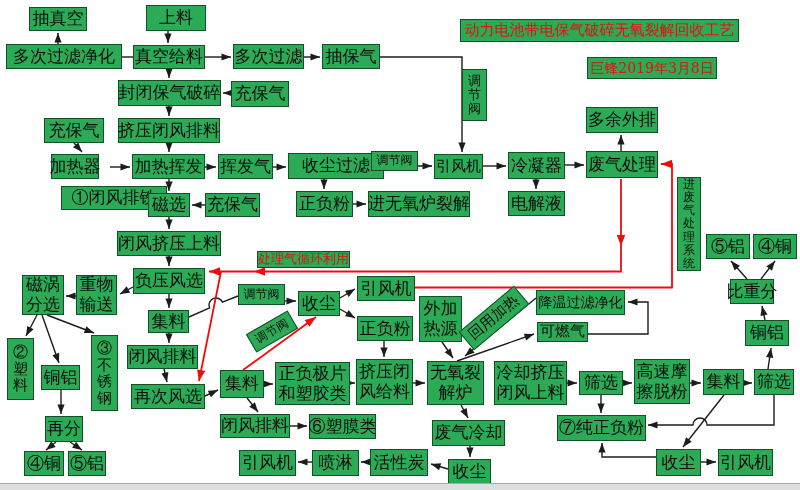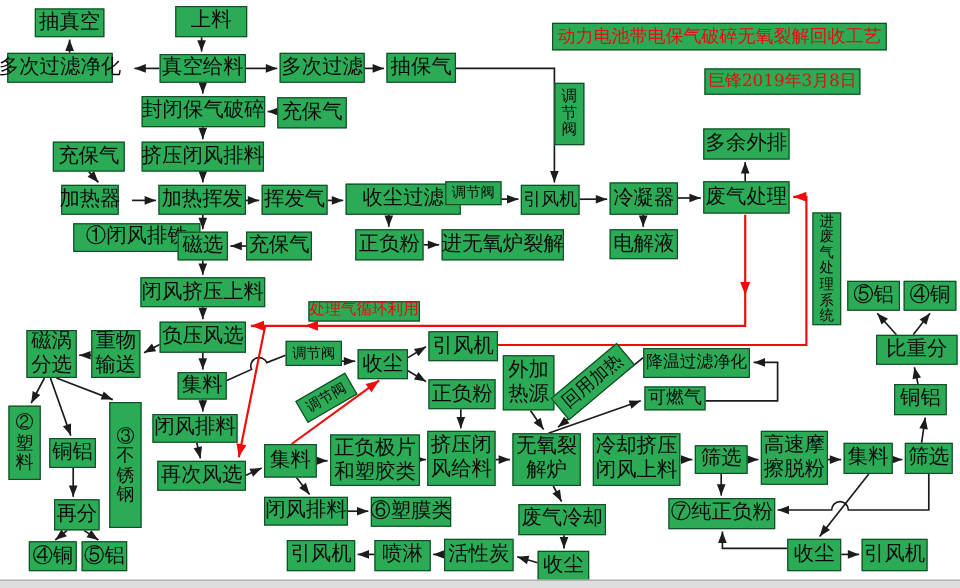--- a/index.html
+++ b/index.html
@@ -321,21 +321,21 @@
       <g>
         <path d="M243,370 L316,317" fill="none" stroke="#f00c0c" stroke-width="1.8"></path>
         <polygon points="316,317 309.56618511694865,326.86133997236817 304.6310810750216,320.0639325183932" fill="#f00c0c"></polygon>
       </g>
     </svg>
   <div id="nodes">
       <div class="node red-text f15" style="left: 460px; top: 19px; width: 279px; height: 23px;">动力电池带电保气破碎无氧裂解回收工艺</div>
       <div class="node red-text f14" style="left: 587px; top: 57px; width: 130px; height: 22px;">巨锋2019年3月8日</div>
       <div class="node" style="left: 29px; top: 7px; width: 58px; height: 24px;">抽真空</div>
       <div class="node" style="left: 146px; top: 5px; width: 60px; height: 26px;">上料</div>
-      <div class="node" style="left: 6px; top: 44px; width: 88px; height: 25px; text-align: right;">多次过滤净化</div>
+      <div class="node" style="left: 6px; top: 44px; width: 116px; height: 25px; text-align: right;">多次过滤净化</div>
       <div class="node" style="left: 133px; top: 45px; width: 72px; height: 24px;">真空给料</div>
       <div class="node" style="left: 233px; top: 44px; width: 71px; height: 25px;">多次过滤</div>
       <div class="node" style="left: 322px; top: 44px; width: 58px; height: 25px;">抽保气</div>
       <div class="node" style="left: 118px; top: 80px; width: 103px; height: 26px;">封闭保气破碎</div>
       <div class="node" style="left: 231px; top: 81px; width: 58px; height: 26px;">充保气</div>
       <div class="node" style="left: 44px; top: 118px; width: 60px; height: 25px;">充保气</div>
       <div class="node" style="left: 118px; top: 118px; width: 102px; height: 25px;">挤压闭风排料</div>
       <div class="node" style="left: 51px; top: 154px; width: 48px; height: 25px;">加热器</div>
       <div class="node" style="left: 132px; top: 154px; width: 73px; height: 25px;">加热挥发</div>
       <div class="node" style="left: 218px; top: 154px; width: 55px; height: 25px;">挥发气</div>
@@ -359,21 +359,21 @@
 分选</div>
       <div class="node" style="left: 76px; top: 275px; width: 41px; height: 40px;">重物
 输送</div>
       <div class="node" style="left: 148px; top: 310px; width: 41px; height: 23px;">集料</div>
       <div class="node red-text f13" style="left: 257px; top: 251px; width: 93px; height: 17px;">处理气循环利用</div>
       <div class="node small" style="left: 238px; top: 284px; width: 47px; height: 21px;">调节阀</div>
       <div class="node" style="left: 298px; top: 291px; width: 42px; height: 25px;">收尘</div>
       <div class="node" style="left: 127px; top: 345px; width: 71px; height: 24px;">闭风排料</div>
       <div class="node vtext f15" style="left: 7px; top: 338px; width: 27px; height: 62px;">②塑料</div>
       <div class="node" style="left: 41px; top: 365px; width: 39px; height: 25px;">铜铝</div>
-      <div class="node vtext f15" style="left: 91px; top: 335px; width: 27px; height: 105px;">③不锈钢</div>
+      <div class="node vtext f15" style="left: 91px; top: 335px; width: 27px; height: 76px;">③不锈钢</div>
       <div class="node" style="left: 45px; top: 416px; width: 38px; height: 26px;">再分</div>
       <div class="node" style="left: 24px; top: 451px; width: 40px; height: 25px;">④铜</div>
       <div class="node" style="left: 68px; top: 451px; width: 38px; height: 25px;">⑤铝</div>
       <div class="node" style="left: 131px; top: 384px; width: 74px; height: 25px;">再次风选</div>
       <div class="node" style="left: 220px; top: 370px; width: 44px; height: 28px;">集料</div>
       <div class="node small" style="left: 248px; top: 321px; width: 48px; height: 21px; transform: rotate(-30deg);">调节阀</div>
       <div class="node" style="left: 275px; top: 362px; width: 75px; height: 43px;">正负极片
 和塑胶类</div>
       <div class="node" style="left: 356px; top: 359px; width: 57px; height: 46px;">挤压闭
 风给料</div>
@@ -395,20 +395,20 @@
 闭风上料</div>
       <div class="node" style="left: 579px; top: 371px; width: 44px; height: 24px;">筛选</div>
       <div class="node" style="left: 557px; top: 415px; width: 89px; height: 26px;">⑦纯正负粉</div>
       <div class="node" style="left: 432px; top: 420px; width: 73px; height: 26px;">废气冷却</div>
       <div class="node" style="left: 448px; top: 459px; width: 43px; height: 25px;">收尘</div>
       <div class="node" style="left: 634px; top: 359px; width: 56px; height: 45px;">高速摩
 擦脱粉</div>
       <div class="node" style="left: 703px; top: 369px; width: 41px; height: 26px;">集料</div>
       <div class="node" style="left: 754px; top: 369px; width: 40px; height: 26px;">筛选</div>
       <div class="node" style="left: 745px; top: 320px; width: 44px; height: 26px;">铜铝</div>
-      <div class="node" style="left: 730px; top: 279px; width: 68px; height: 25px;">比重分</div>
+      <div class="node" style="left: 730px; top: 279px; width: 44px; height: 25px;">比重分</div>
       <div class="node" style="left: 706px; top: 234px; width: 44px; height: 25px;">⑤铝</div>
       <div class="node" style="left: 753px; top: 234px; width: 44px; height: 25px;">④铜</div>
       <div class="node" style="left: 656px; top: 449px; width: 45px; height: 27px;">收尘</div>
       <div class="node" style="left: 718px; top: 449px; width: 55px; height: 27px;">引风机</div>
     </div>
   <div class="footer-strip"></div>
 </div>
 
 </body></html>

